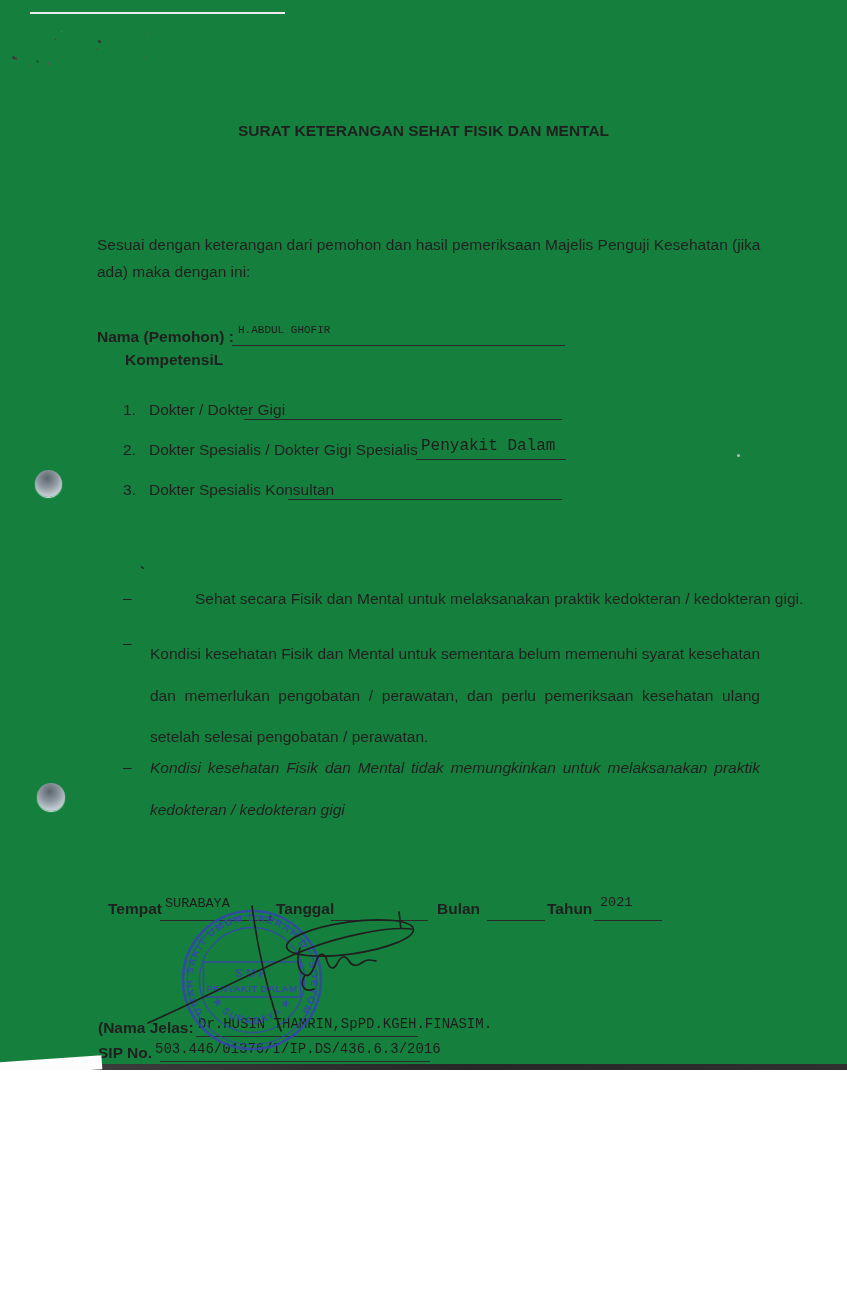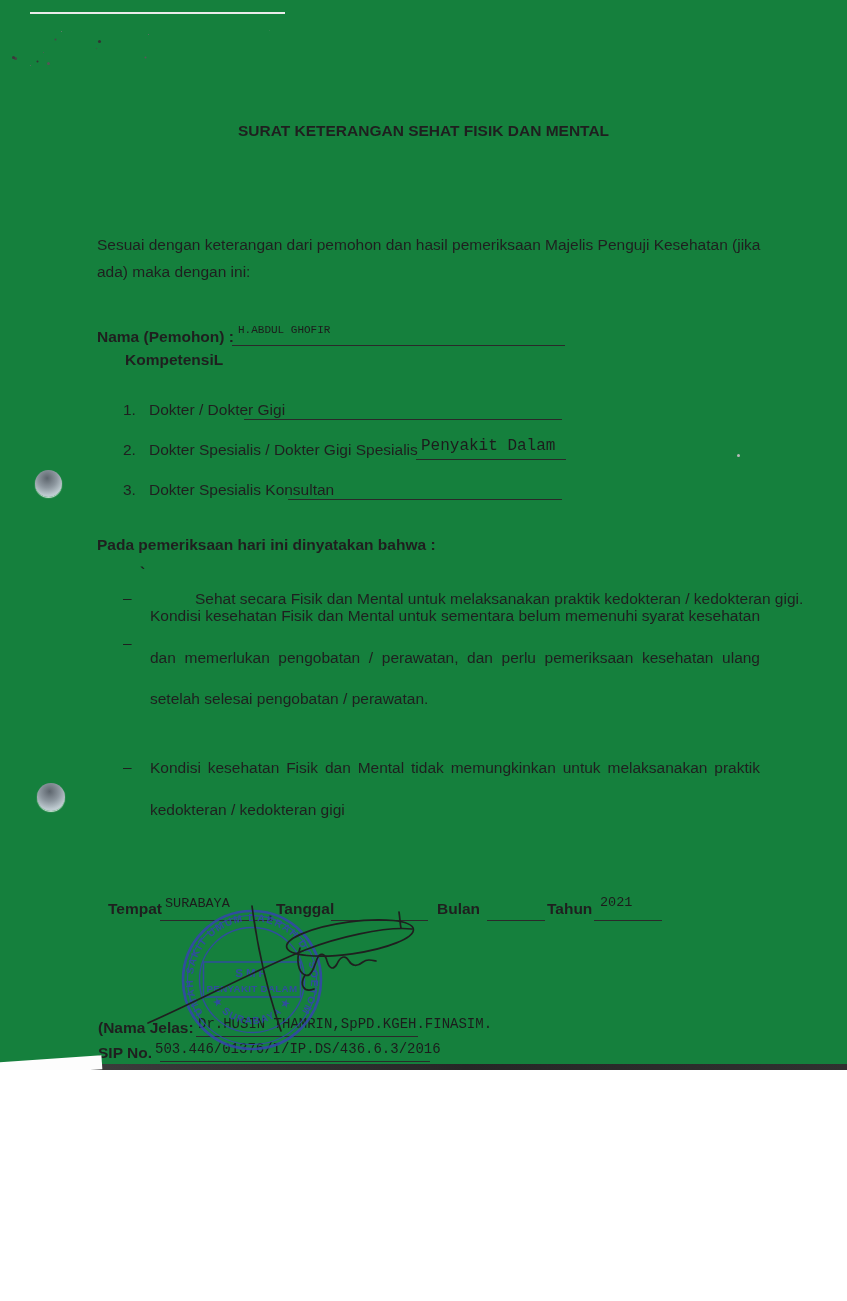--- a/index.html
+++ b/index.html
@@ -79,36 +79,35 @@
     <div class="abs ul" style="left:416px;top:459px;width:150px;"></div>
   </div>
 
   <div>
     <span class="abs lbl" style="left:123px;top:480px;">3.</span>
     <span class="abs lbl" style="left:149px;top:480px;">Dokter Spesialis Konsultan</span>
     <span class="abs typed" style="left:295px;top:477px;font-size:16px;"></span>
     <div class="abs ul" style="left:288px;top:499px;width:274px;"></div>
   </div>
 
-  <div class="abs lbl bold" style="left:97px;top:535px;">Pada pemeriksaan hari ini dinyatakan bahwa :</div>
   <div class="abs lbl bold" style="left:140px;top:563px;">`</div>
 
   <div>
     <span class="abs dash" style="left:123px;top:589px;">–</span>
     <div class="abs finding nowrap" style="left:150px;top:589px;line-height:20px;">Sehat secara Fisik dan Mental untuk melaksanakan praktik kedokteran / kedokteran gigi.</div>
   </div>
 
   <div>
     <span class="abs dash" style="left:123px;top:634px;">–</span>
-    <div class="abs finding" style="left:150px;top:595px;width:610px;">Kondisi kesehatan Fisik dan Mental untuk sementara belum memenuhi syarat kesehatan dan memerlukan pengobatan / perawatan, dan perlu pemeriksaan kesehatan ulang setelah selesai pengobatan / perawatan.</div>
+    <div class="abs finding" style="left:150px;top:633px;width:610px;">Kondisi kesehatan Fisik dan Mental untuk sementara belum memenuhi syarat kesehatan dan memerlukan pengobatan / perawatan, dan perlu pemeriksaan kesehatan ulang setelah selesai pengobatan / perawatan.</div>
   </div>
 
   <div>
     <span class="abs dash" style="left:123px;top:758px;">–</span>
-    <div class="abs finding" style="left:150px;top:747px;width:610px;">Kondisi kesehatan Fisik dan Mental tidak memungkinkan untuk melaksanakan praktik kedokteran / kedokteran gigi</div>
+    <div class="abs finding" style="left:150px;top:747px;width:610px;font-style:italic;">Kondisi kesehatan Fisik dan Mental tidak memungkinkan untuk melaksanakan praktik kedokteran / kedokteran gigi</div>
   </div>
 
   <div class="abs lbl bold" style="left:108px;top:899px;">Tempat</div>
   <div class="abs typed" style="left:165px;top:896px;font-size:13.5px;">SURABAYA</div>
   <div class="abs ul" style="left:160px;top:920px;width:113px;"></div>
   <div class="abs lbl bold" style="left:268px;top:903px;">,</div>
 
   <div class="abs lbl bold" style="left:276px;top:899px;">Tanggal</div>
   <div class="abs typed" style="left:345px;top:896px;font-size:13.5px;"></div>
   <div class="abs ul" style="left:331px;top:920px;width:97px;"></div>

